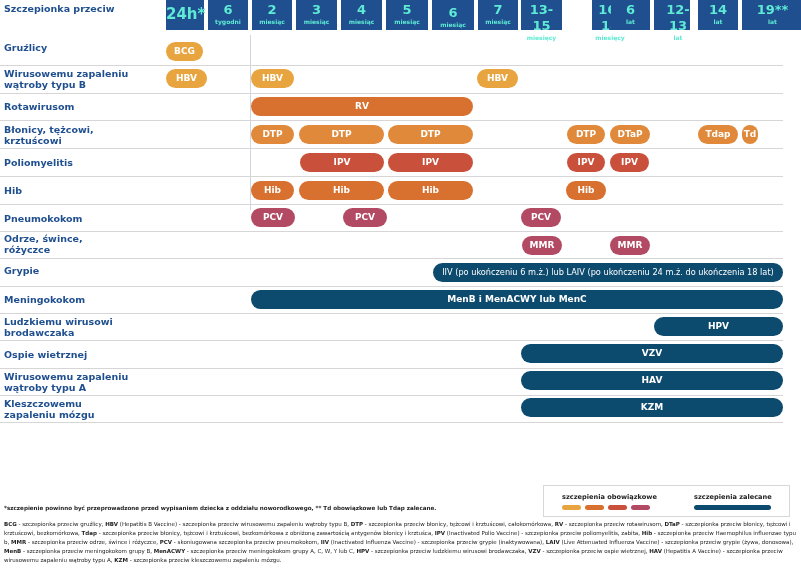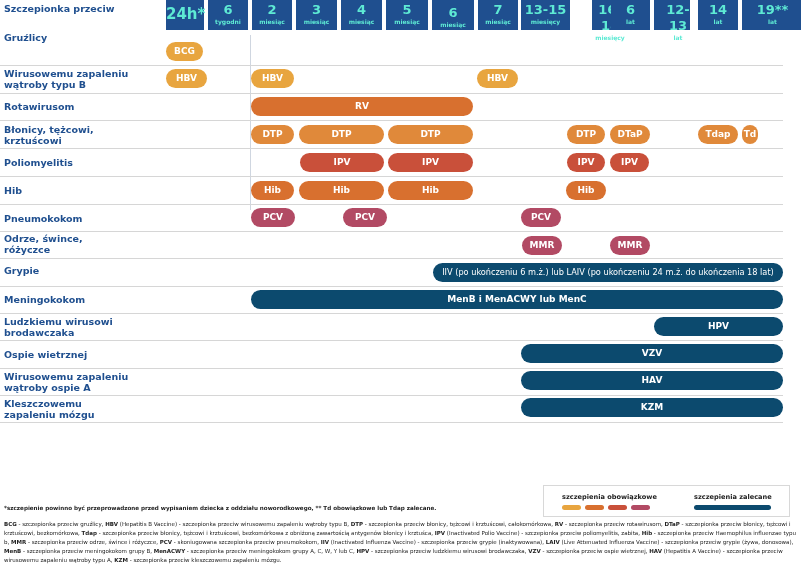--- a/index.html
+++ b/index.html
@@ -56,21 +56,21 @@
     <span class="unit">miesiąc</span>
   </div>
 <div class="col-head" style="left:432px;width:42px;">
     <span class="num" style="margin-top:5px">6</span>
     <span class="unit">miesiąc</span>
   </div>
 <div class="col-head" style="left:478px;width:40px;">
     <span class="num">7</span>
     <span class="unit">miesiąc</span>
   </div>
-<div class="col-head" style="left:521px;width:49px;">
+<div class="col-head" style="left:521px;width:41px;">
     <span class="num">13-15</span>
     <span class="unit">miesięcy</span>
   </div>
 <div class="col-head" style="left:592px;width:36px;">
     <span class="num">16-18</span>
     <span class="unit">miesięcy</span>
   </div>
 <div class="col-head" style="left:611px;width:39px;">
     <span class="num">6</span>
     <span class="unit">lat</span>
@@ -98,33 +98,33 @@
 <div class="row-line" style="top:204px"></div>
 <div class="row-line" style="top:231px"></div>
 <div class="row-line" style="top:258px"></div>
 <div class="row-line" style="top:286px"></div>
 <div class="row-line" style="top:313px"></div>
 <div class="row-line" style="top:340px"></div>
 <div class="row-line" style="top:368px"></div>
 <div class="row-line" style="top:395px"></div>
 <div class="row-line" style="top:422px"></div>
 
-<div class="row-label" style="top:32px">Gruźlicy</div>
+<div class="row-label" style="top:42px">Gruźlicy</div>
 <div class="row-label" style="top:68px;width:155px">Wirusowemu zapaleniu wątroby typu B</div>
 <div class="row-label" style="top:101px">Rotawirusom</div>
 <div class="row-label" style="top:124px;width:90px">Błonicy, tężcowi, krztuścowi</div>
 <div class="row-label" style="top:157px">Poliomyelitis</div>
 <div class="row-label" style="top:185px">Hib</div>
 <div class="row-label" style="top:213px">Pneumokokom</div>
 <div class="row-label" style="top:233px;width:80px">Odrze, śwince, różyczce</div>
 <div class="row-label" style="top:265px">Grypie</div>
 <div class="row-label" style="top:294px">Meningokokom</div>
 <div class="row-label" style="top:316px;width:120px">Ludzkiemu wirusowi brodawczaka</div>
 <div class="row-label" style="top:349px">Ospie wietrznej</div>
-<div class="row-label" style="top:371px;width:155px">Wirusowemu zapaleniu wątroby ospie A</div>
+<div class="row-label" style="top:371px;width:155px">Wirusowemu zapaleniu wątroby typu A</div>
 <div class="row-label" style="top:398px;width:100px">Kleszczowemu zapaleniu mózgu</div>
 
 <div class="pill c1" style="left:166px;top:42px;width:37px">BCG</div>
 
 <div class="pill c1" style="left:166px;top:69px;width:41px">HBV</div>
 <div class="pill c1" style="left:251px;top:69px;width:43px">HBV</div>
 <div class="pill c1" style="left:477px;top:69px;width:41px">HBV</div>
 
 <div class="pill c3" style="left:251px;top:97px;width:222px">RV</div>
 

